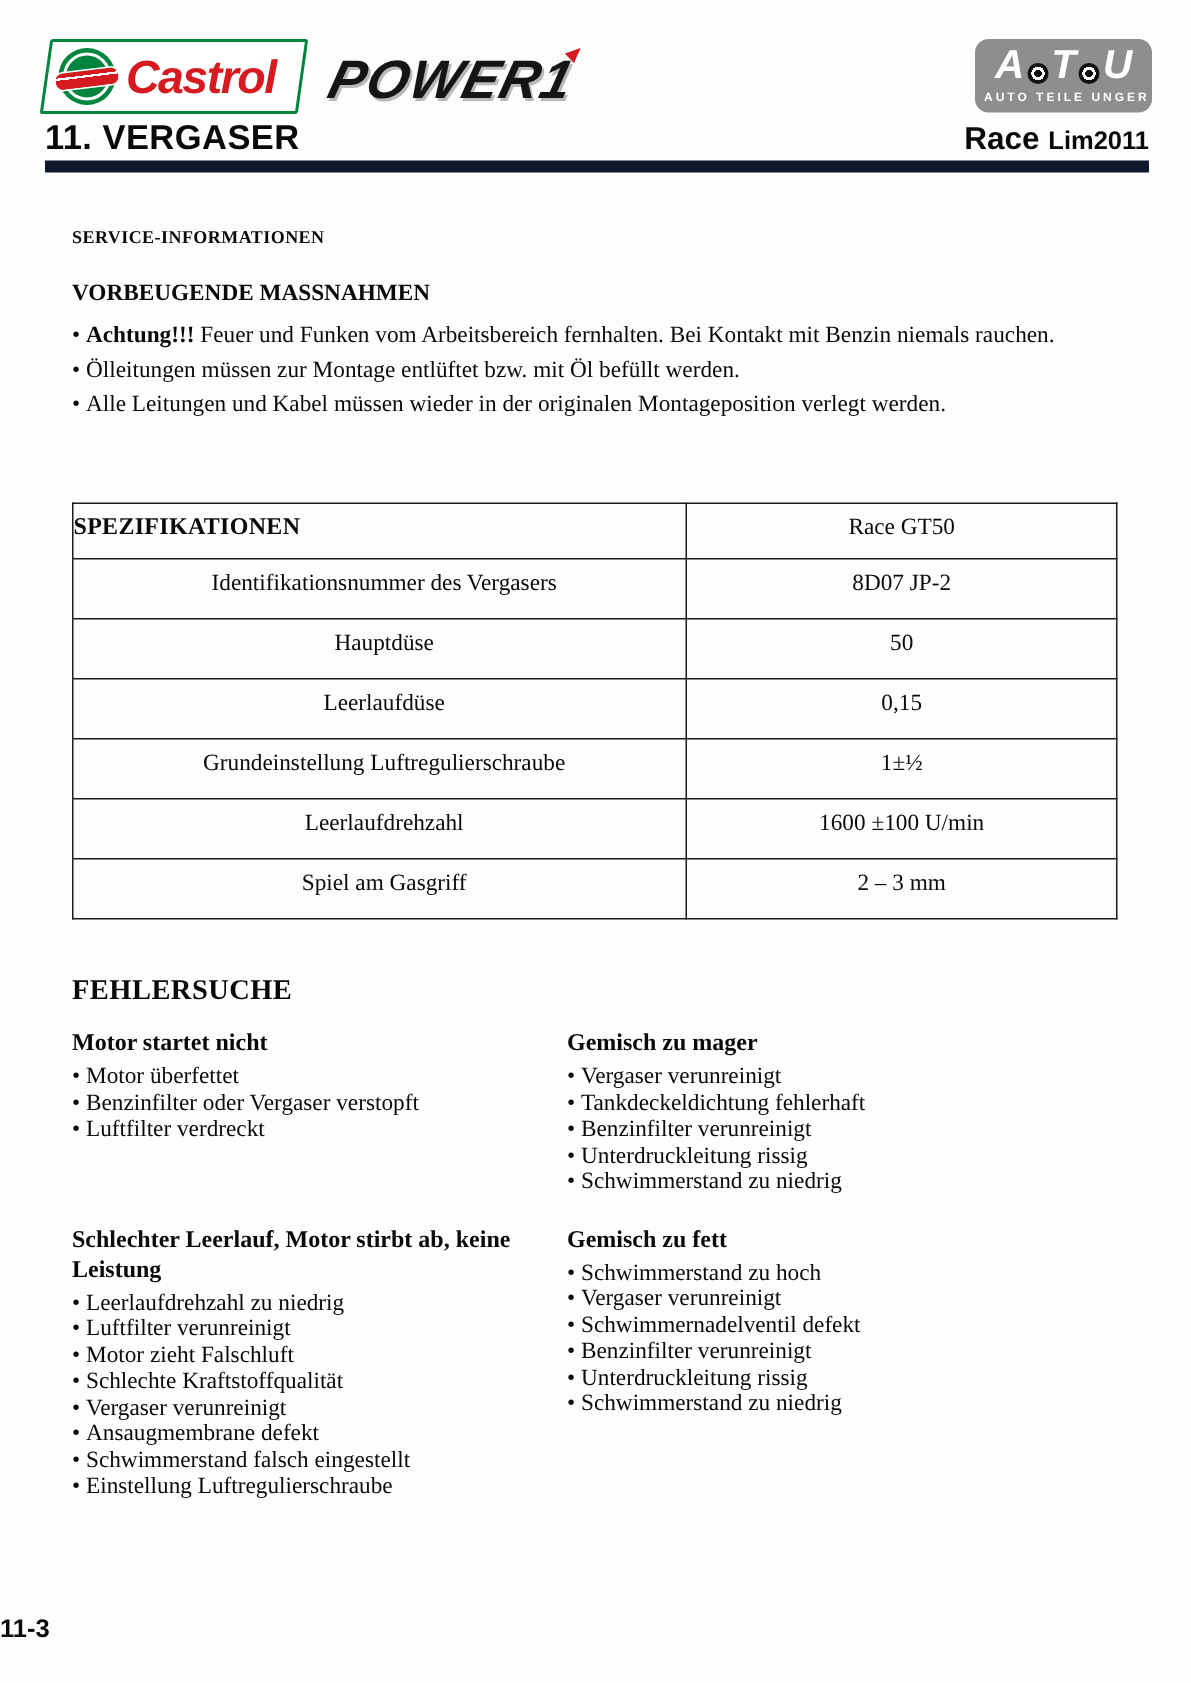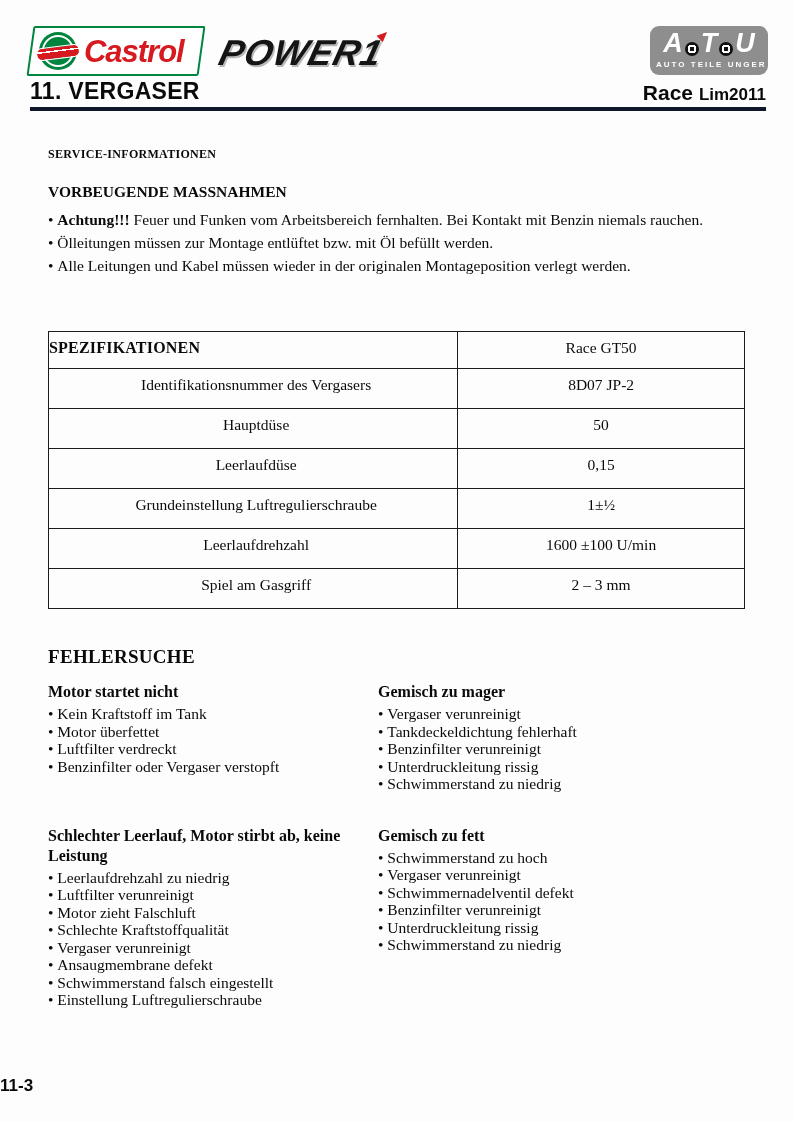--- a/index.html
+++ b/index.html
@@ -31,42 +31,42 @@
   }
   .castrol-word { color: #d71920; font-family: "Liberation Sans", sans-serif; font-style: italic; font-weight: bold; font-size: 31px; letter-spacing: -1px; line-height: 1; }
   .power1 { position: relative; font-family: "Liberation Sans", sans-serif; font-style: italic; font-weight: bold; font-size: 36px; letter-spacing: 1px; color: #151515; transform: skewX(-14deg); text-shadow: 2px 2px 0 #b9b9b9; line-height: 1; margin-top: 4px; }
   .power1-accent { position: absolute; top: -4px; right: -2px; width: 0; height: 0; border-left: 5px solid transparent; border-right: 5px solid transparent; border-bottom: 9px solid #d71920; transform: rotate(40deg); text-shadow: none; }
   .atu-box { background: #8e8e8e; border-radius: 9px; width: 118px; padding: 4px 6px 6px; text-align: center; margin-right: 4px; }
   .atu-letters { display: flex; justify-content: center; align-items: flex-start; gap: 2px; color: #fff; font-family: "Liberation Sans", sans-serif; font-style: italic; font-weight: bold; font-size: 27px; line-height: 1; }
   .atu-wheel { width: 14px; height: 14px; border-radius: 50%; flex: 0 0 auto; margin-top: 12px;
     background: radial-gradient(circle, #111 0 2.5px, #fff 2.5px 4.5px, #111 4.5px 7px); }
   .atu-sub { color: #fff; font-family: "Liberation Sans", sans-serif; font-weight: bold; font-size: 8px; letter-spacing: 2px; margin-top: 3px; white-space: nowrap; }
   
-  .title-row { display: flex; justify-content: space-between; align-items: flex-end; margin: 2px 28px 0 30px; border-bottom: 4px solid #0f172a; padding-bottom: 2px; }
+  .title-row { display: flex; justify-content: space-between; align-items: flex-end; margin: 2px 28px 0 30px; border-bottom: 8px solid #0f172a; padding-bottom: 2px; }
   .chapter { font-family: "Liberation Sans", sans-serif; font-weight: bold; font-size: 23px; letter-spacing: 0.3px; }
   .model { font-family: "Liberation Sans", sans-serif; font-weight: bold; font-size: 21px; }
   .model .variant { font-size: 17px; }
   
   .content { margin: 0 49px 0 48px; }
   .service-title { font-weight: bold; font-size: 12px; letter-spacing: 0.3px; margin-top: 36px; }
   .precautions-title { font-weight: bold; font-size: 15.5px; margin-top: 21px; }
   .bullet-list { list-style: none; margin-top: 7px; }
   .bullet-list li { font-size: 15.5px; line-height: 23px; }
   .bullet-list li::before { content: "\2022\00a0"; }
   .bullet-list .b { font-weight: bold; }
   
   table.spec { border-collapse: collapse; width: 100%; margin-top: 54px; font-size: 15.5px; }
   table.spec td { border: 1.5px solid #1c1c1c; height: 40px; vertical-align: top; padding-top: 7px; }
   td.spec-label { padding-left: 6px; width: 58.8%; text-align: center; }
   td.spec-value { text-align: center; }
   tr.spec-head td { height: 37px; }
   td.spec-title { border: none; font-weight: bold; font-size: 16px; letter-spacing: 0.2px; }
   
   .fault-title { font-weight: bold; font-size: 19px; letter-spacing: 0.3px; margin-top: 37px; }
-  .fault-grid { display: grid; grid-template-columns: 330px auto; row-gap: 33px; margin-top: 14px; }
+  .fault-grid { display: grid; grid-template-columns: 330px auto; row-gap: 20px; margin-top: 14px; }
   .fault-block h4 { font-size: 16px; font-weight: bold; line-height: 20px; margin-bottom: 3px; max-width: 300px; }
   .fault-block ul { list-style: none; }
   .fault-block li { font-size: 15.5px; line-height: 17.5px; }
   .fault-block li::before { content: "\2022\00a0"; }
   
   .page-num { position: absolute; bottom: 26px; left: 0; right: 0; text-align: left; font-family: "Liberation Sans", sans-serif; font-weight: bold; font-size: 17px; }
 </style>
 </head>
 <body>
 
@@ -145,24 +145,23 @@
         </tr>
       </tbody>
     </table>
 
     <div class="fault-title">FEHLERSUCHE</div>
     <div class="fault-grid">
 
       <div class="fault-block">
         <h4>Motor startet nicht</h4>
         <ul>
-          <li>Kein Kraftstoff im Tank</li>
           <li>Motor überfettet</li>
+          <li>Benzinfilter oder Vergaser verstopft</li>
           <li>Luftfilter verdreckt</li>
-          <li>Benzinfilter oder Vergaser verstopft</li>
         </ul>
       </div>
 
       <div class="fault-block">
         <h4>Gemisch zu mager</h4>
         <ul>
           <li>Vergaser verunreinigt</li>
           <li>Tankdeckeldichtung fehlerhaft</li>
           <li>Benzinfilter verunreinigt</li>
           <li>Unterdruckleitung rissig</li>

